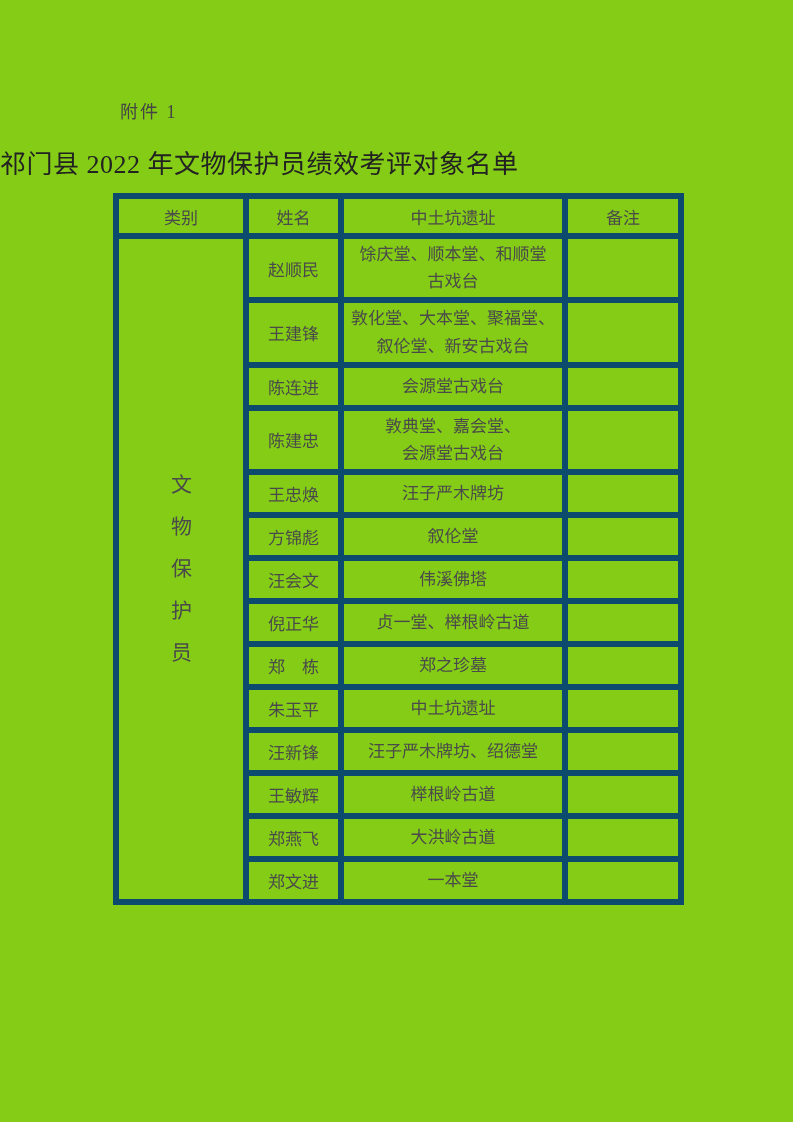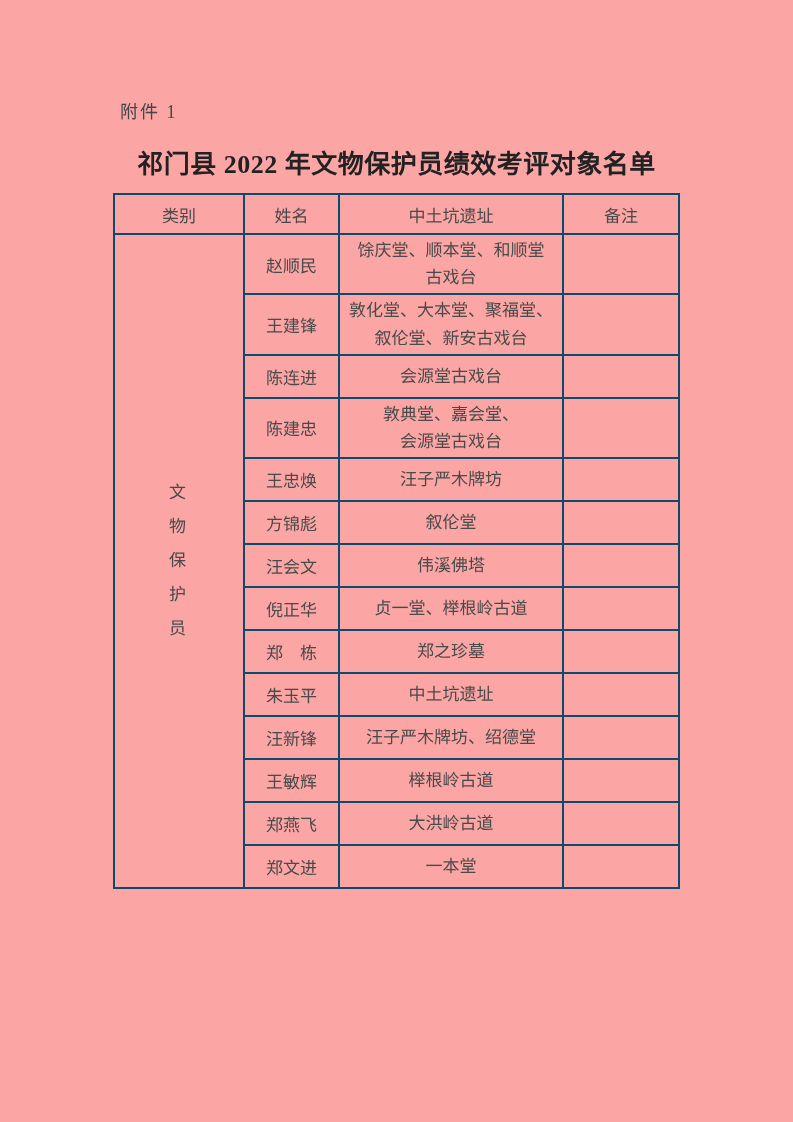--- a/index.html
+++ b/index.html
@@ -6,50 +6,50 @@
   html, body { background: #ffffff; }
   body {
     width: 793px; height: 1122px;
     position: relative;
     font-family: "Liberation Serif", serif;
     color: #474747;
     overflow: hidden;
   }
   .page {
     position: absolute; inset: 0;
-    background: #fca5a5;
+    background: #84cc16;
   }
   .attachment {
     position: absolute;
     left: 120px; top: 97px;
     font-size: 18px;
     color: #454545;
     letter-spacing: 2px;
   }
   .title {
     position: absolute;
     left: 0; top: 143px;
     width: 793px;
-    text-align: center;
+    text-align: left;
     font-size: 26px;
-    font-weight: 700;
+    font-weight: 400;
     color: #222222;
     letter-spacing: 0.5px;
   }
   table.doc-table {
     position: absolute;
     left: 113px; top: 193px;
     width: 565px;
     border-collapse: collapse;
     table-layout: fixed;
     font-size: 17px;
     color: #4a4a4a;
   }
   .doc-table th, .doc-table td {
-    border: 2px solid #0c4a6e;
+    border: 6px solid #0c4a6e;
     text-align: center;
     vertical-align: middle;
     font-weight: 400;
     padding: 2px 4px;
   }
   .col-cat    { width: 130px; }
   .col-name   { width: 95px;  }
   .col-unit   { width: 224px; }
   .col-remark { width: 116px; }
   tr.hdr   { height: 40px; }
@@ -60,21 +60,21 @@
     line-height: 1.6;
   }
   .cat-cell { vertical-align: middle; }
   .vertical-label {
     width: 20px;
     margin: 0 auto;
     line-height: 2.0;
     word-break: break-all;
     white-space: normal;
     text-align: left;
-    font-size: 17px;
+    font-size: 21px;
     color: #4a4a4a;
     font-family: Liberation Serif, serif;
   }
 </style>
 </head>
 <body>
 
 <div class="page">
 
   <div class="attachment">附件 1</div>

